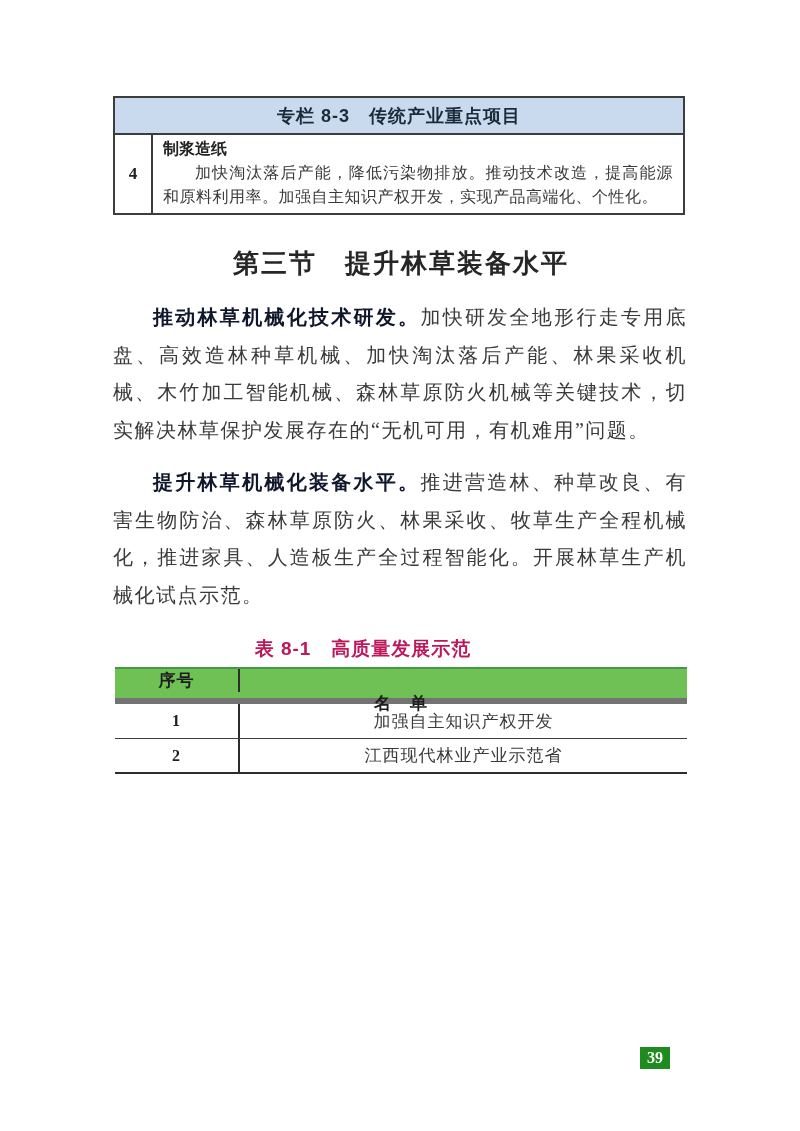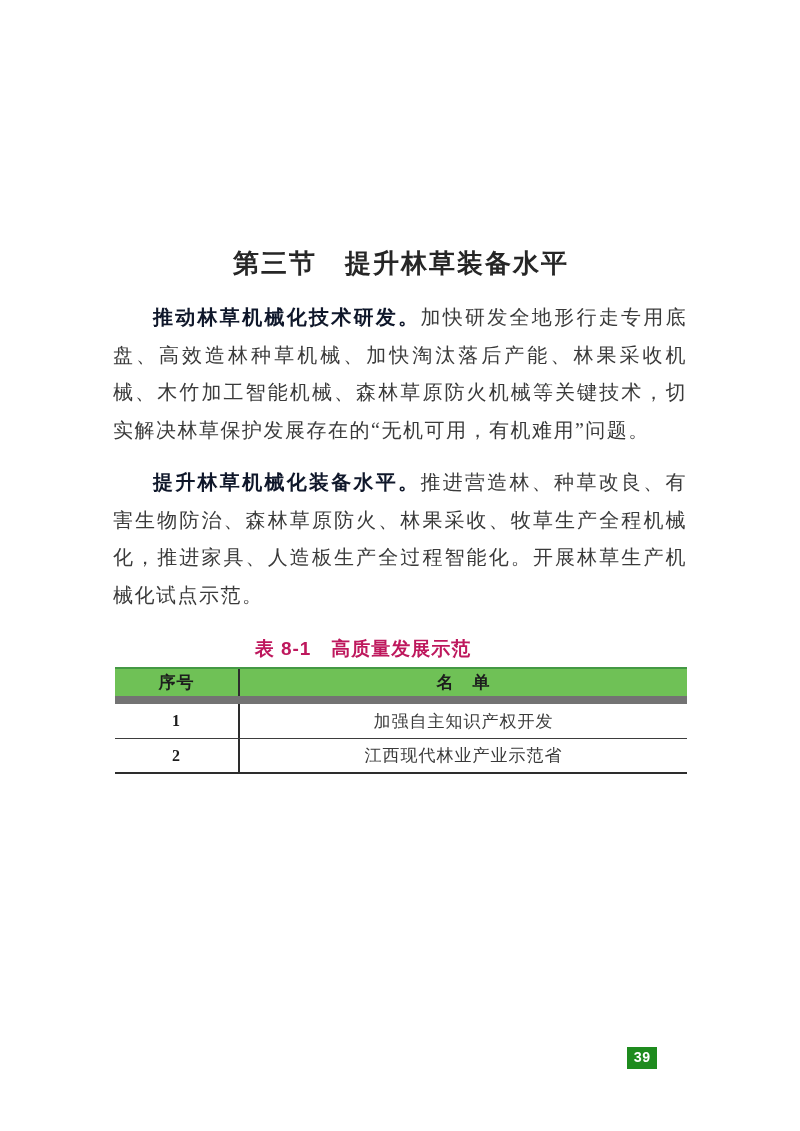--- a/index.html
+++ b/index.html
@@ -59,54 +59,64 @@
   
   .table-caption {
     position: absolute; left: 113px; top: 636px; width: 572px;
     text-align: center; transform: translateX(-36px);
     font-family: "Liberation Sans", "DejaVu Sans", sans-serif;
     font-weight: bold; font-size: 19px; letter-spacing: 1px; color: #be185d;
   }
   .demo-table { position: absolute; left: 115px; top: 667px; width: 572px; }
   .dt-header {
     display: flex; height: 37px; background: #6fc156;
-    border-top: 2px solid #449944; border-bottom: 8px solid #737373;
+    border-top: 2px solid #449944; border-bottom: 6px solid #737373;
     font-family: "Liberation Sans", "DejaVu Sans", sans-serif;
-    font-weight: bold; font-size: 17px; color: #1c1c1c;
+    font-weight: bold; font-size: 17px; color: #1c1c1c; flex-direction: column;
   }
   .dt-row {
     display: flex; height: 35px; background: #ffffff;
     border-bottom: 1.5px solid #3d3d3d;
     font-size: 17px; color: #3a3a3a;
   }
   .dt-row.last { border-bottom: 2px solid #2d2d2d; }
   .dt-row .num { font-weight: bold; color: #1d1d1d; font-size: 16px; }
   .dt-col1 {
     width: 125px; border-right: 2px solid #2d2d2d;
     display: flex; align-items: center; justify-content: center;
     letter-spacing: 1px;
   }
   .dt-col2 {
     flex: 1; display: flex; align-items: center; justify-content: center;
     letter-spacing: 1px;
   }
 
   
   .page-badge {
-    position: absolute; left: 627px; top: 1047px; width: 30px; height: 22px;
+    position: absolute; left: 640px; top: 1047px; width: 30px; height: 22px;
     background: #1e8b1e; color: #ffffff;
     display: flex; align-items: center; justify-content: center;
-    font-weight: bold; font-size: 14px; font-family: Liberation Mono, monospace;
+    font-weight: bold; font-size: 16px;
   }
 </style>
 </head>
 <body>
 
 <div class="page">
 
+  <div class="box-table">
+    <div class="box-header">专栏 8-3　传统产业重点项目</div>
+    <div class="box-body">
+      <div class="box-num">4</div>
+      <div class="box-content">
+        <div class="box-subhead">制浆造纸</div>
+        <div class="box-text">加快淘汰落后产能，降低污染物排放。推动技术改造，提高能源和原料利用率。加强自主知识产权开发，实现产品高端化、个性化。</div>
+      </div>
+    </div>
+  </div>
 
   <div class="section-title">第三节　提升林草装备水平</div>
 
   <p class="body-para" id="para-1"><span class="lead">推动林草机械化技术研发。</span><span>加快研发全地形行走专用底盘、高效造林种草机械、加快淘汰落后产能、林果采收机械、木竹加工智能机械、森林草原防火机械等关键技术，切实解决林草保护发展存在的“无机可用，有机难用”问题。</span></p>
 
   <p class="body-para" id="para-2"><span class="lead">提升林草机械化装备水平。</span><span>推进营造林、种草改良、有害生物防治、森林草原防火、林果采收、牧草生产全程机械化，推进家具、人造板生产全过程智能化。开展林草生产机械化试点示范。</span></p>
 
   <div class="table-caption">表 8-1　高质量发展示范</div>
 
   <div class="demo-table">

